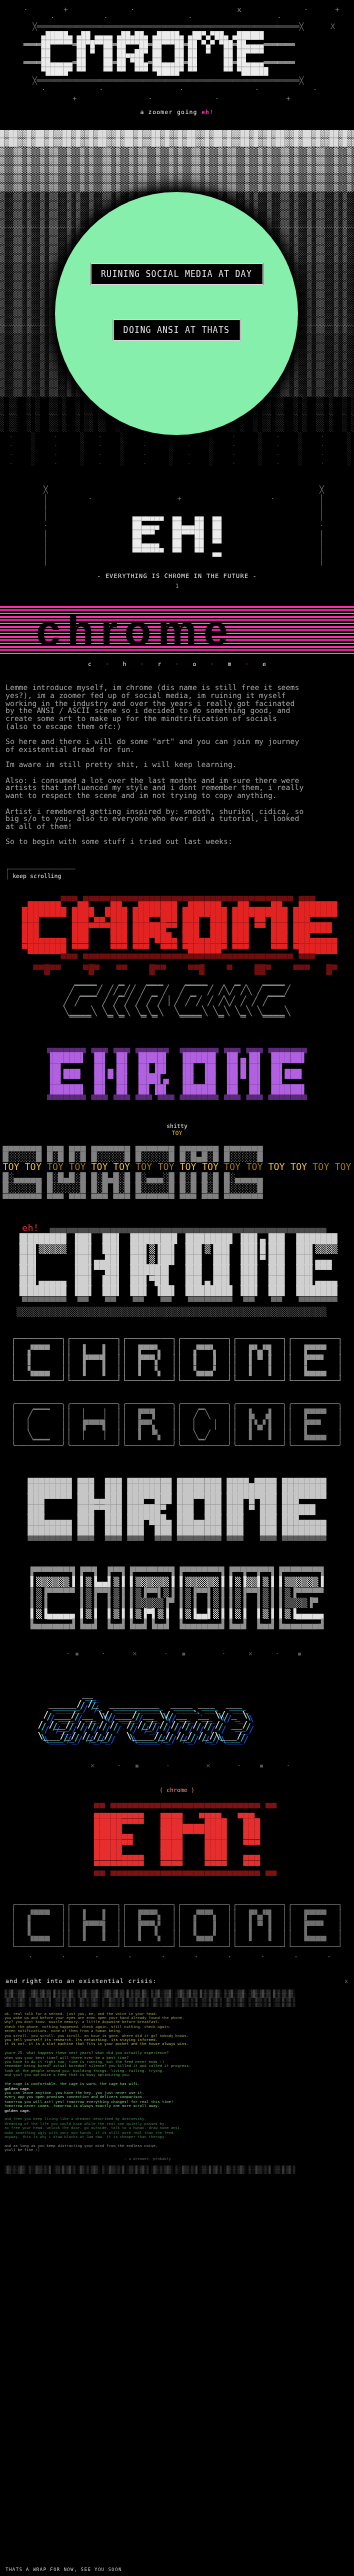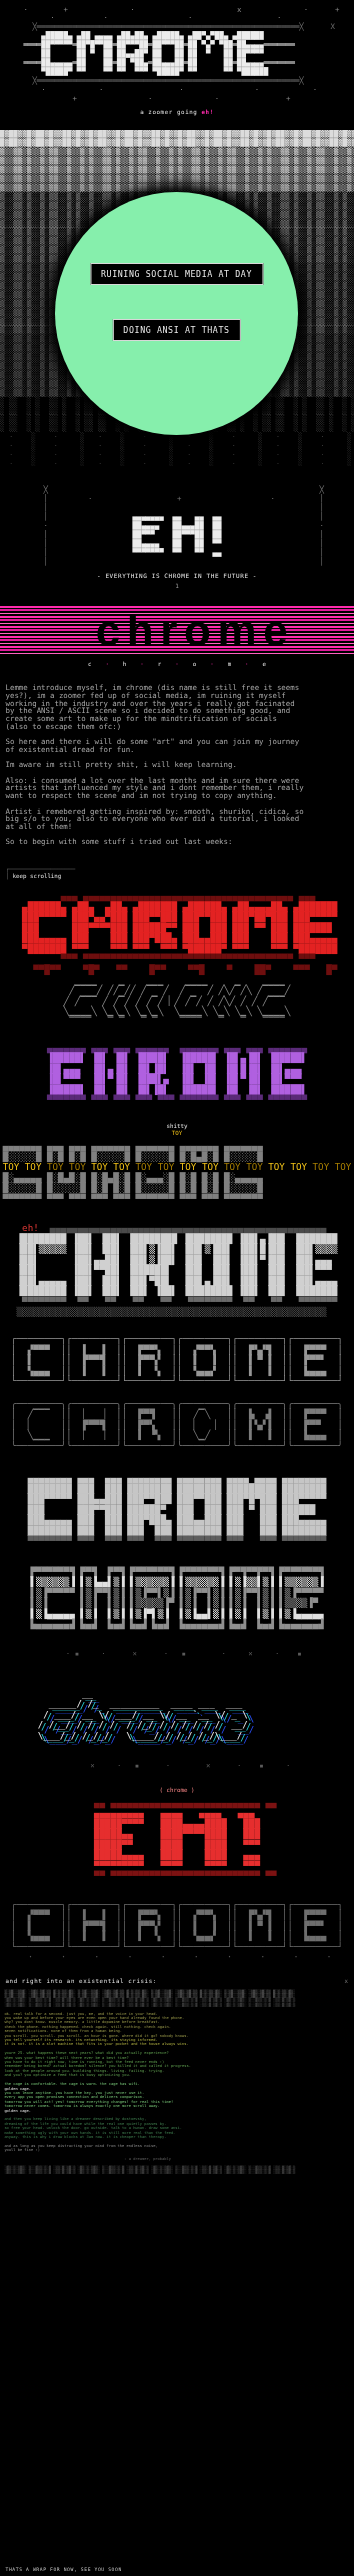--- a/index.html
+++ b/index.html
@@ -36,21 +36,21 @@
   .eh-motto { margin-top:5.5px; text-align:center; color:#ececec; font-size:6px; letter-spacing:0.6px; }
   .eh-number { margin-top:3.3px; text-align:center; color:#9a9a9a; font-size:6px; }
 
   .pink-band {
     position:relative; margin-top:16.6px; height:49px;
     background:repeating-linear-gradient(180deg,
       #ff2bad 0 1.7px, #000 1.7px 3.3px, #e0189a 3.3px 5px, #000 5px 6.6px,
       #ff5fc0 6.6px 7.7px, #000 7.7px 10px);
   }
   .pink-word {
-    position:absolute; inset:0; text-align:center; color:#000;
+    position:absolute; inset:0; color:#000;
     font-family:"Liberation Sans", sans-serif; font-weight:bold;
     font-size:44px; line-height:49px; letter-spacing:6.6px;padding-left:36px;
   }
   .pink-letters { margin-top:5.5px; }
 
   .intro { margin-top:16.6px; padding-left:5.5px; font-size:7.4px; line-height:7.7px; color:#a8a8a8; }
   .keep { margin-top:20px; padding-left:5.5px; }
 
   .glitch-wrap { position:relative; margin-top:20px; height:83px;padding-left:44px; }
   .glitch-layer { position:absolute; font-size:9.2px; line-height:10.5px; }

